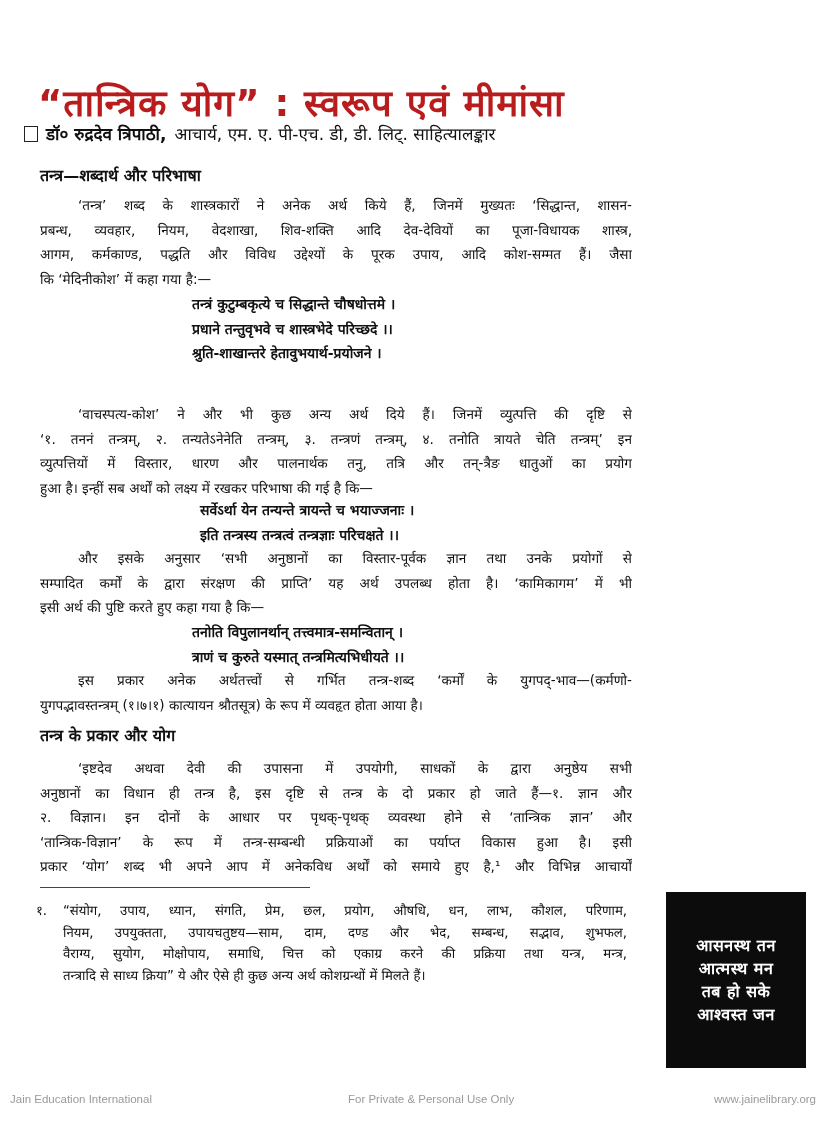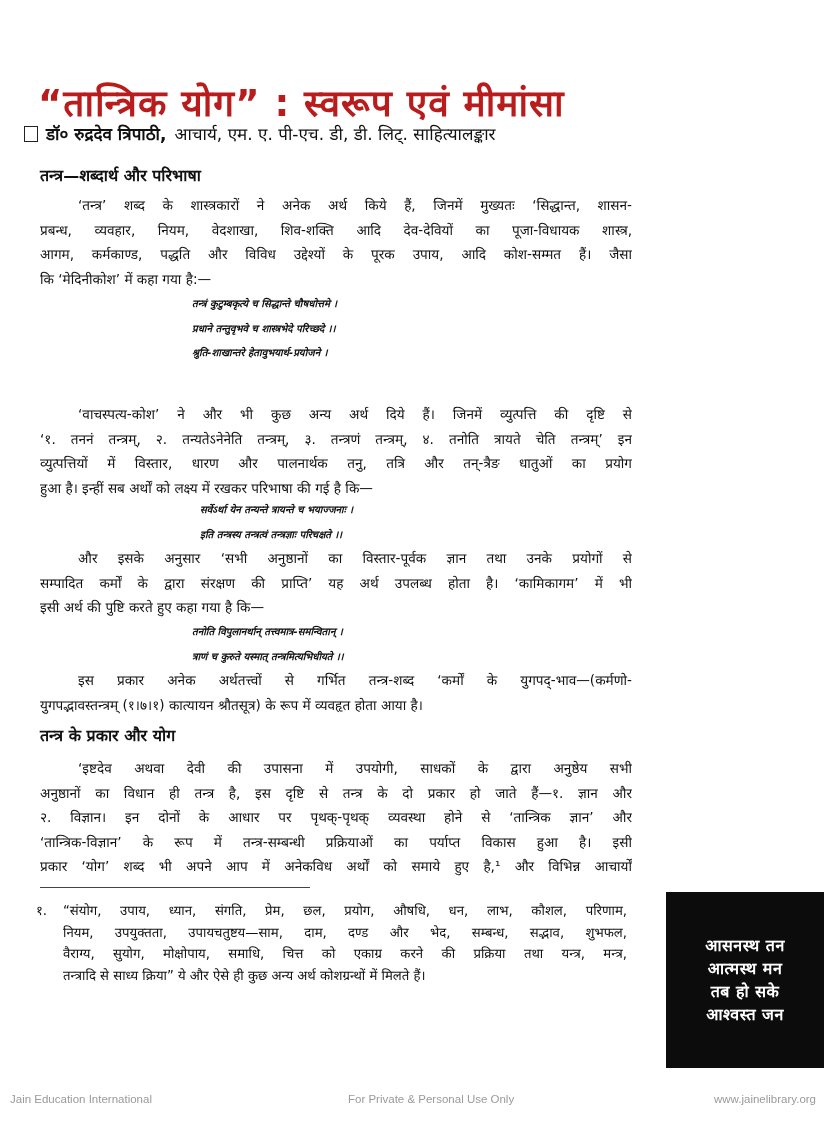--- a/index.html
+++ b/index.html
@@ -26,37 +26,37 @@
 
   .para {
     position: absolute; left: 40px; width: 592px; font-size: 13.6px; line-height: 24.5px;
     text-align: justify; white-space: normal;
   }
   .para .line { display: block; text-align: justify; text-align-last: justify; white-space: nowrap; overflow: hidden; }
   .para .line.last { text-align-last: left; }
   .para .line.indent { padding-left: 38px; }
 
   .verse {
-    position: absolute; font-size: 10px; font-weight: bold; line-height: 24.5px; white-space: nowrap; font-style: italic;
+    position: absolute; font-size: 14px; font-weight: bold; line-height: 24.5px; white-space: nowrap;
   }
 
   .rule {
     position: absolute; left: 40px; top: 887px; width: 270px; height: 0; border-top: 1.2px solid #444;
   }
 
   .footnote {
     position: absolute; left: 36px; top: 900px; width: 600px; font-size: 13.2px; line-height: 21.5px;
   }
   .footnote .num { position: absolute; left: 0; top: 0; }
   .footnote .body { position: absolute; left: 27px; top: 0; width: 564px; }
   .footnote .line { display: block; white-space: nowrap; text-align-last: justify; overflow: hidden; }
   .footnote .line.last { text-align-last: left; text-align: center; }
 
   .quote-box {
-    position: absolute; left: 666px; top: 892px; width: 158px; height: 176px; background: #0c0c0c;
+    position: absolute; left: 666px; top: 892px; width: 140px; height: 176px; background: #0c0c0c;
     display: flex; align-items: center; justify-content: center;
   }
   .quote-box .q {
     color: #ffffff; font-size: 16px; font-weight: bold; line-height: 23px; text-align: center;
     letter-spacing: 0.5px;
   }
   .quote-box .q span { display: block; }
 
   .footer {
     position: absolute; top: 1093px; left: 0; width: 828px; font-family: "Liberation Sans", sans-serif;

